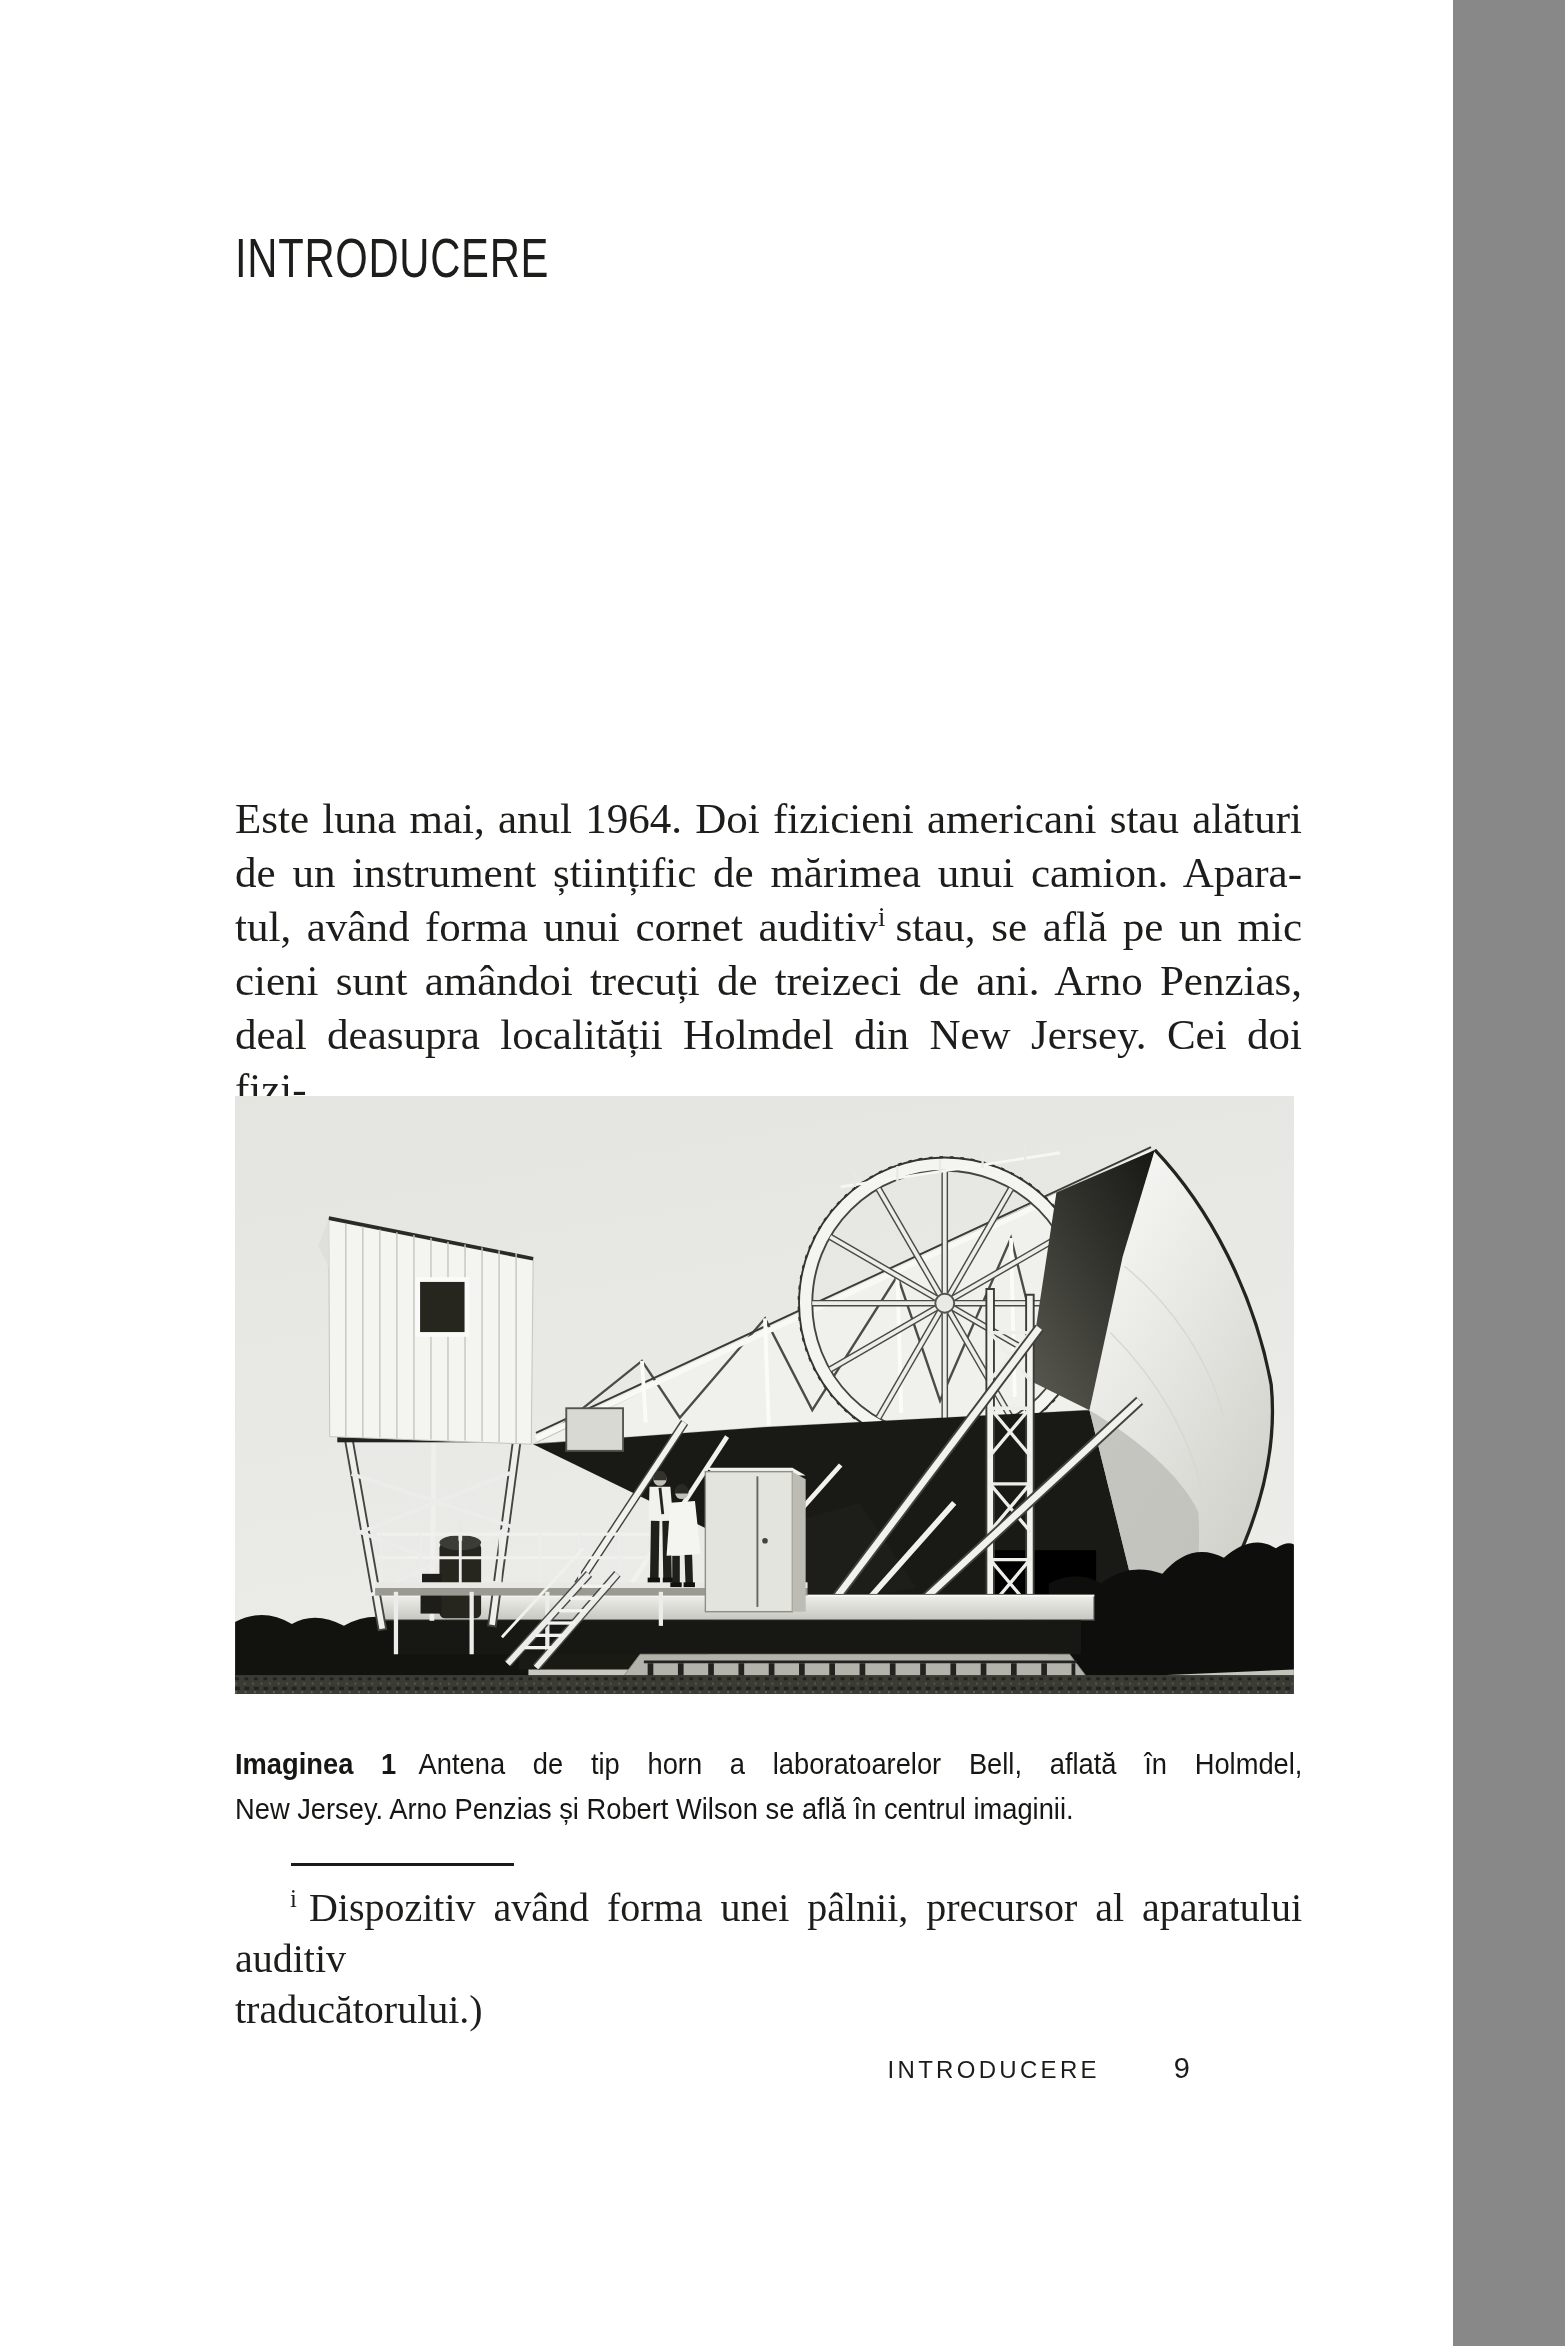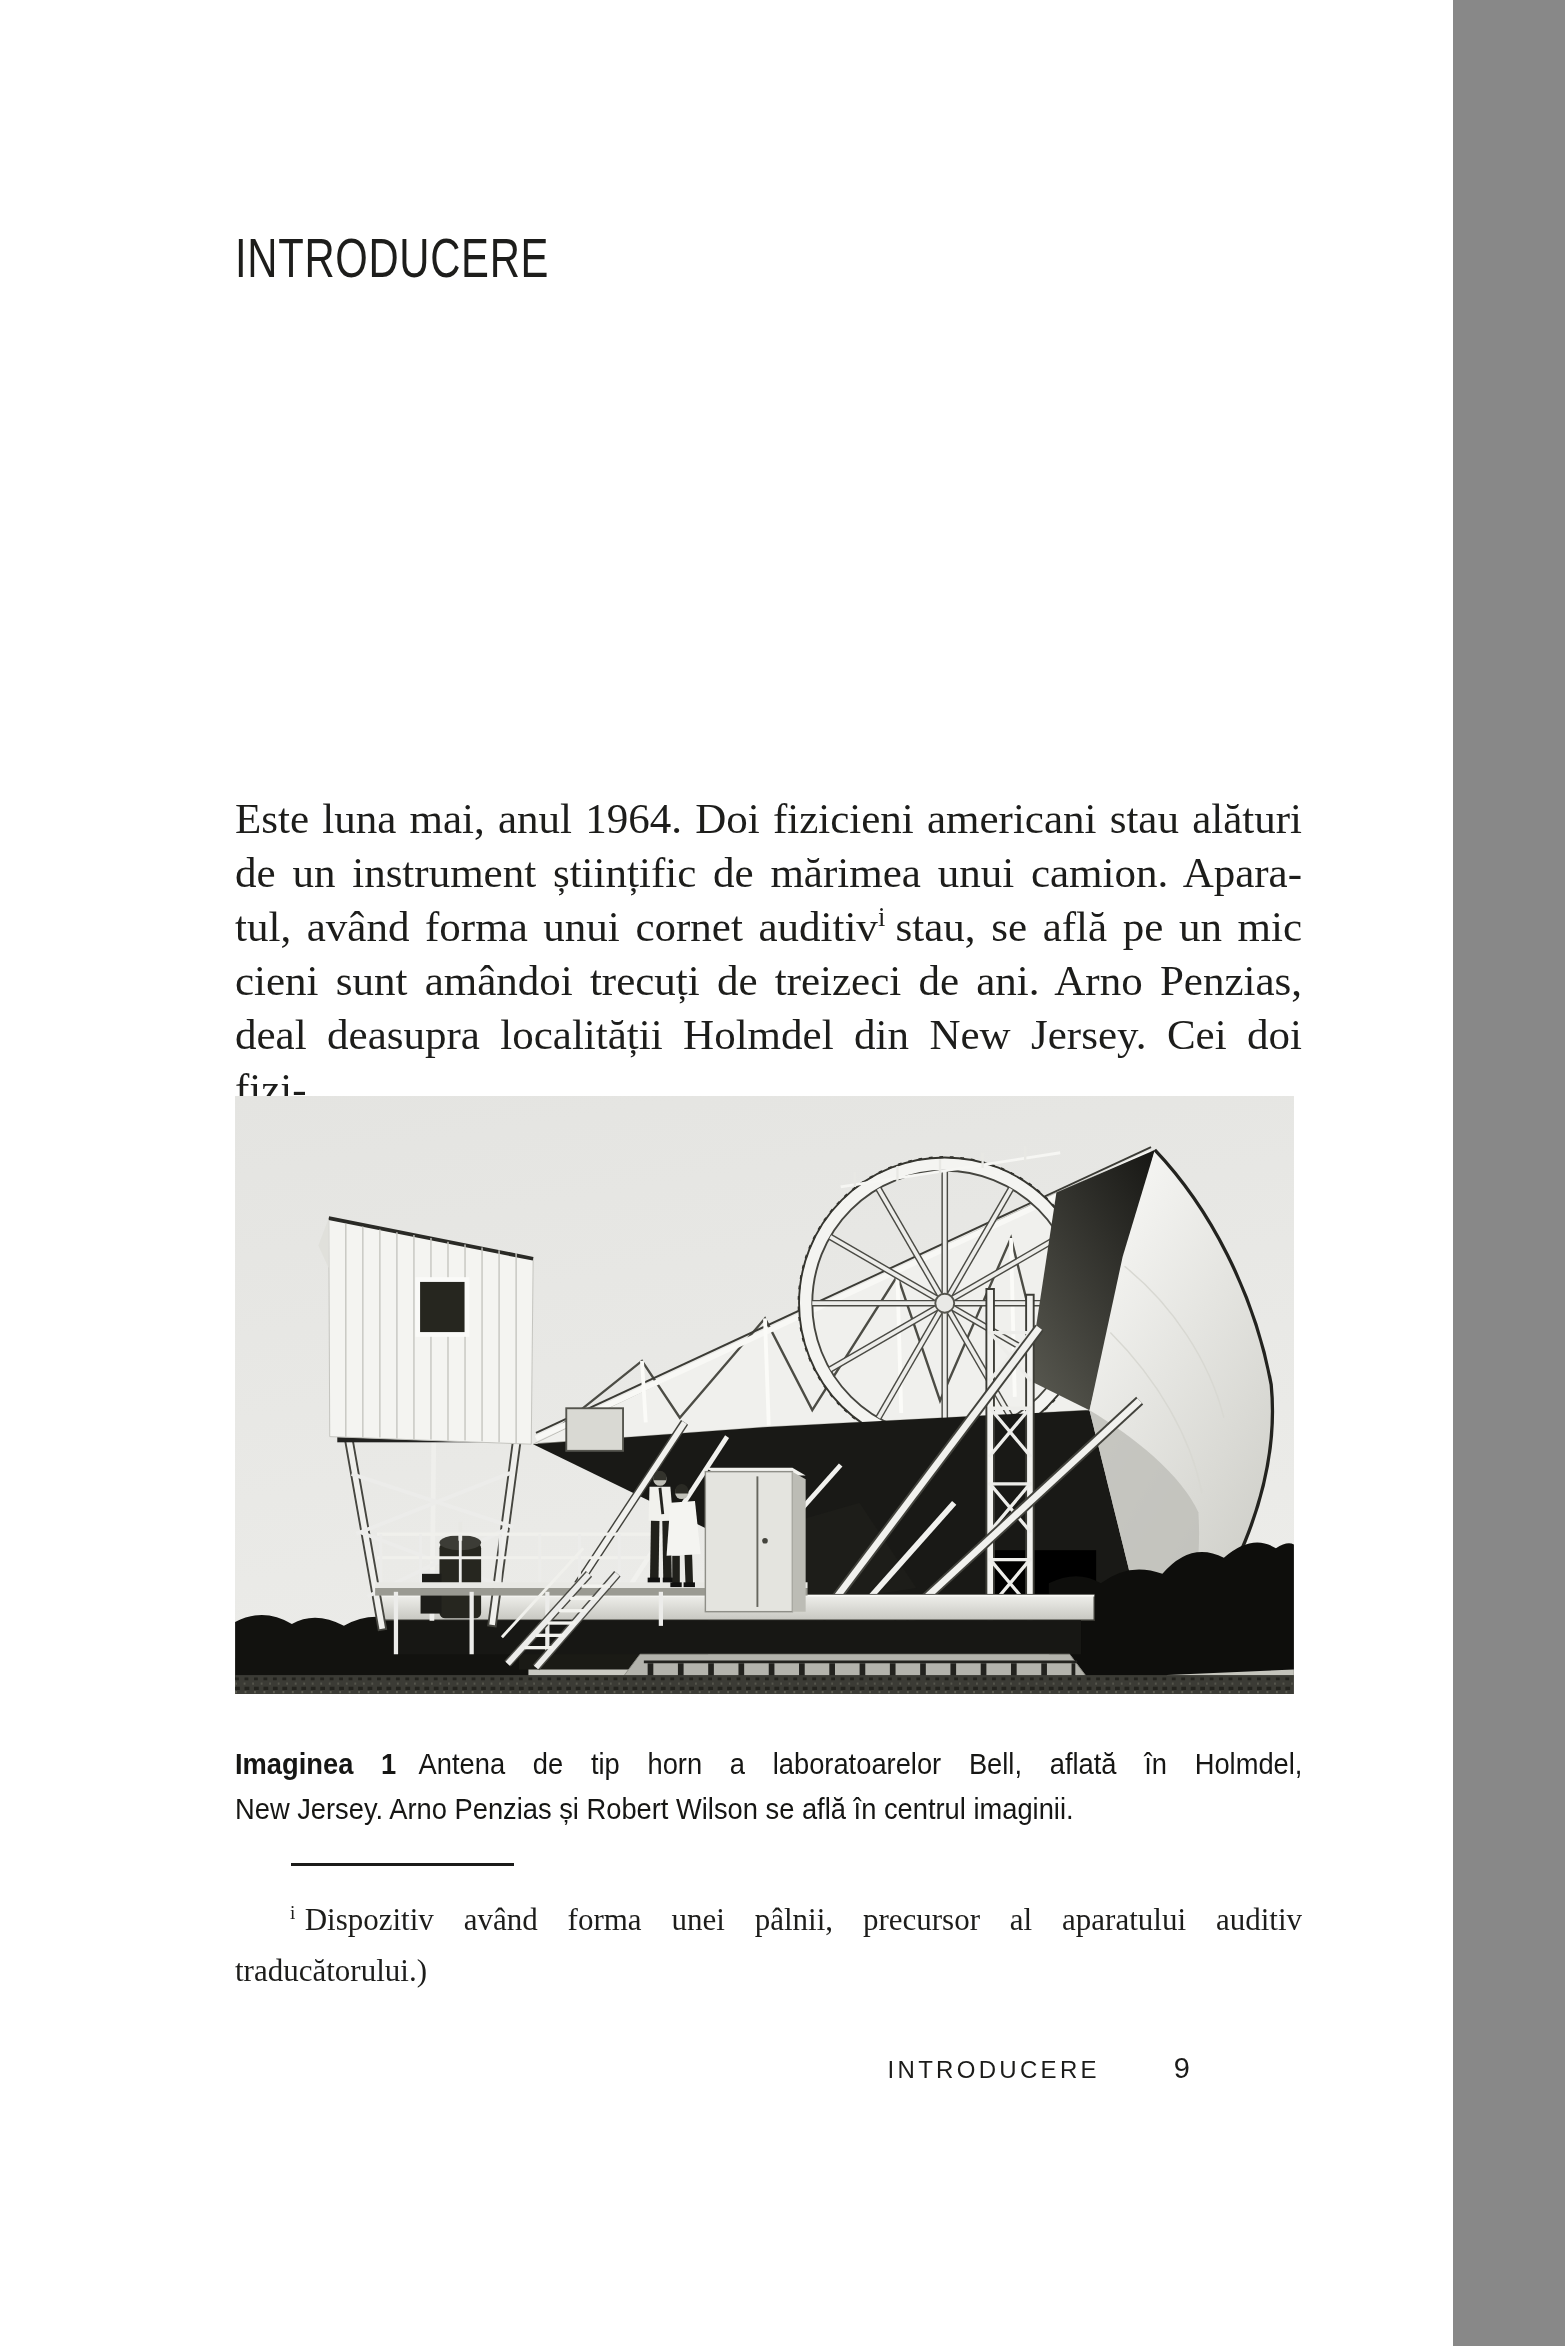--- a/index.html
+++ b/index.html
@@ -33,21 +33,21 @@
     font-size:30px; line-height:45px; color:#161614;
     transform:scaleX(0.91); transform-origin:0 0;
   }
   .figure-caption .cap-label{ font-weight:bold; margin-right:24.6px; }
   .footnote-rule{
     position:absolute; left:291px; top:1863px; width:223px; height:0;
     border-top:3.8px solid #1b1b19;
   }
   .footnote{
     position:absolute; left:235px; top:1882px; width:1067px;
-    font-size:31px; line-height:51px; color:#1d1d1b;margin-top:12px;
+    font-size:40px; line-height:51px; color:#1d1d1b;
   }
   .footnote .fn-first{ text-indent:55px; }
   .footnote sup{ font-size:0.62em; vertical-align:super; line-height:0; }
   .fn-text{ margin-left:0.3em; }
   .page-footer{
     position:absolute; right:263px; top:2052px;
     display:flex; align-items:baseline; gap:74px;
     font-family:"Liberation Sans", sans-serif; color:#1b1b19;
   }
   .footer-section{ font-size:24px; letter-spacing:3.3px; }

